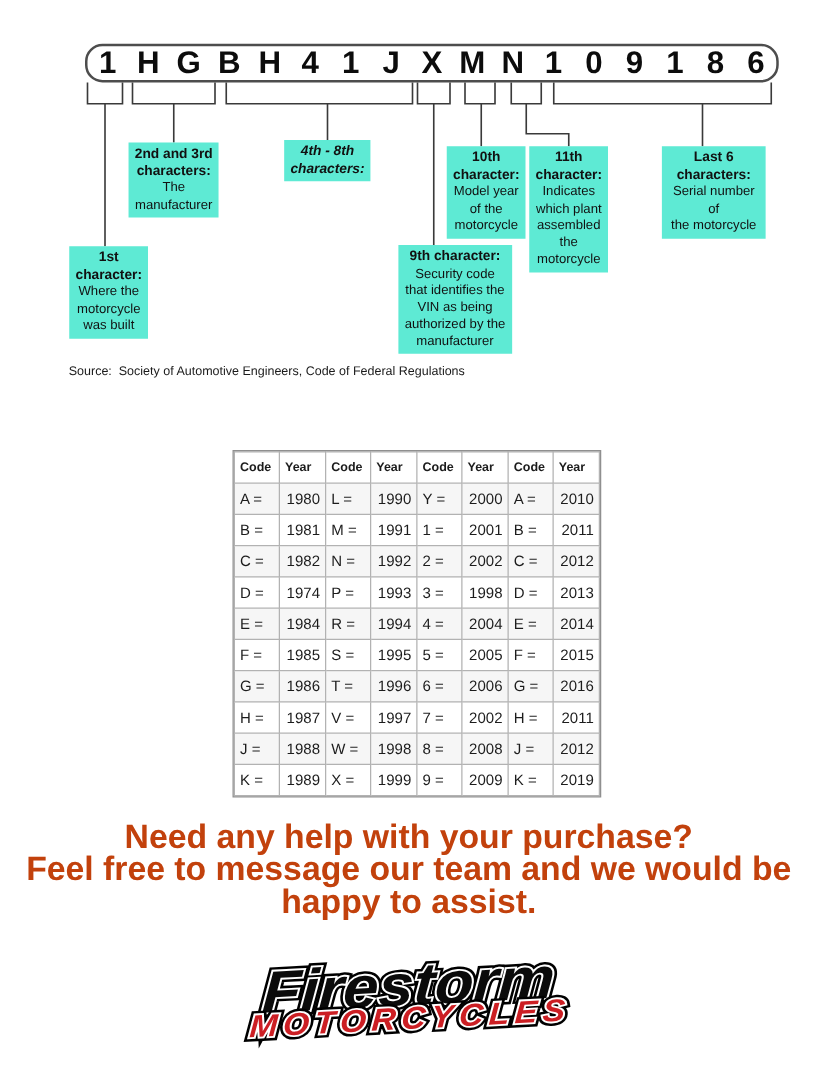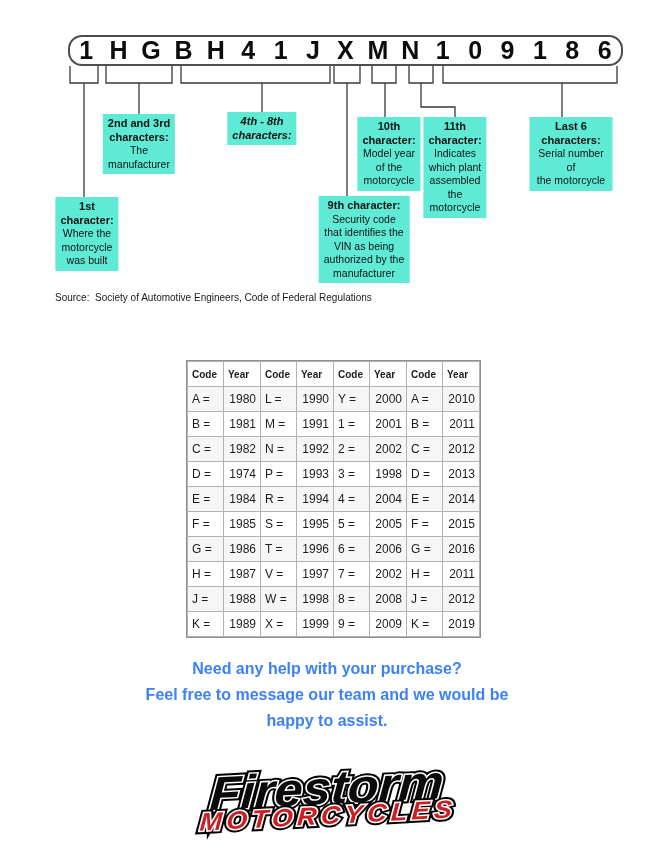--- a/index.html
+++ b/index.html
@@ -47,21 +47,21 @@
   }
   .year-table th{font-weight:bold;font-size:10px;text-align:left;background:#ffffff;}
   .year-table td.code-cell{width:27px;text-align:left;}
   .year-table td.year-cell{width:28px;text-align:right;}
   .year-table tbody tr:nth-child(odd){background:#f6f6f6;}
   .year-table tbody tr:nth-child(even){background:#ffffff;}
   .year-table{outline:1px solid #8f8f8f;}
   
   .help-text{
     position:absolute;left:0;top:656px;width:654px;text-align:center;
-    font-weight:bold;font-size:16px;line-height:26px;color:#3b82f6;white-space:pre-line;
+    font-weight:bold;font-size:27px;line-height:26px;color:#c2410c;white-space:pre-line;
   }
   
   .logo{
     position:absolute;left:50%;top:764px;transform:translateX(-50%) rotate(-3deg) scaleX(1.08);
     text-align:center;
   }
   .logo-line{position:relative;width:max-content;margin:0 auto;
     font-style:italic;font-weight:bold;transform:skewX(-6deg);}
   .logo-line .layer{position:absolute;left:0;top:0;white-space:nowrap;}
   .logo-line .outer{-webkit-text-stroke:7px #000;color:#000;z-index:0;}

